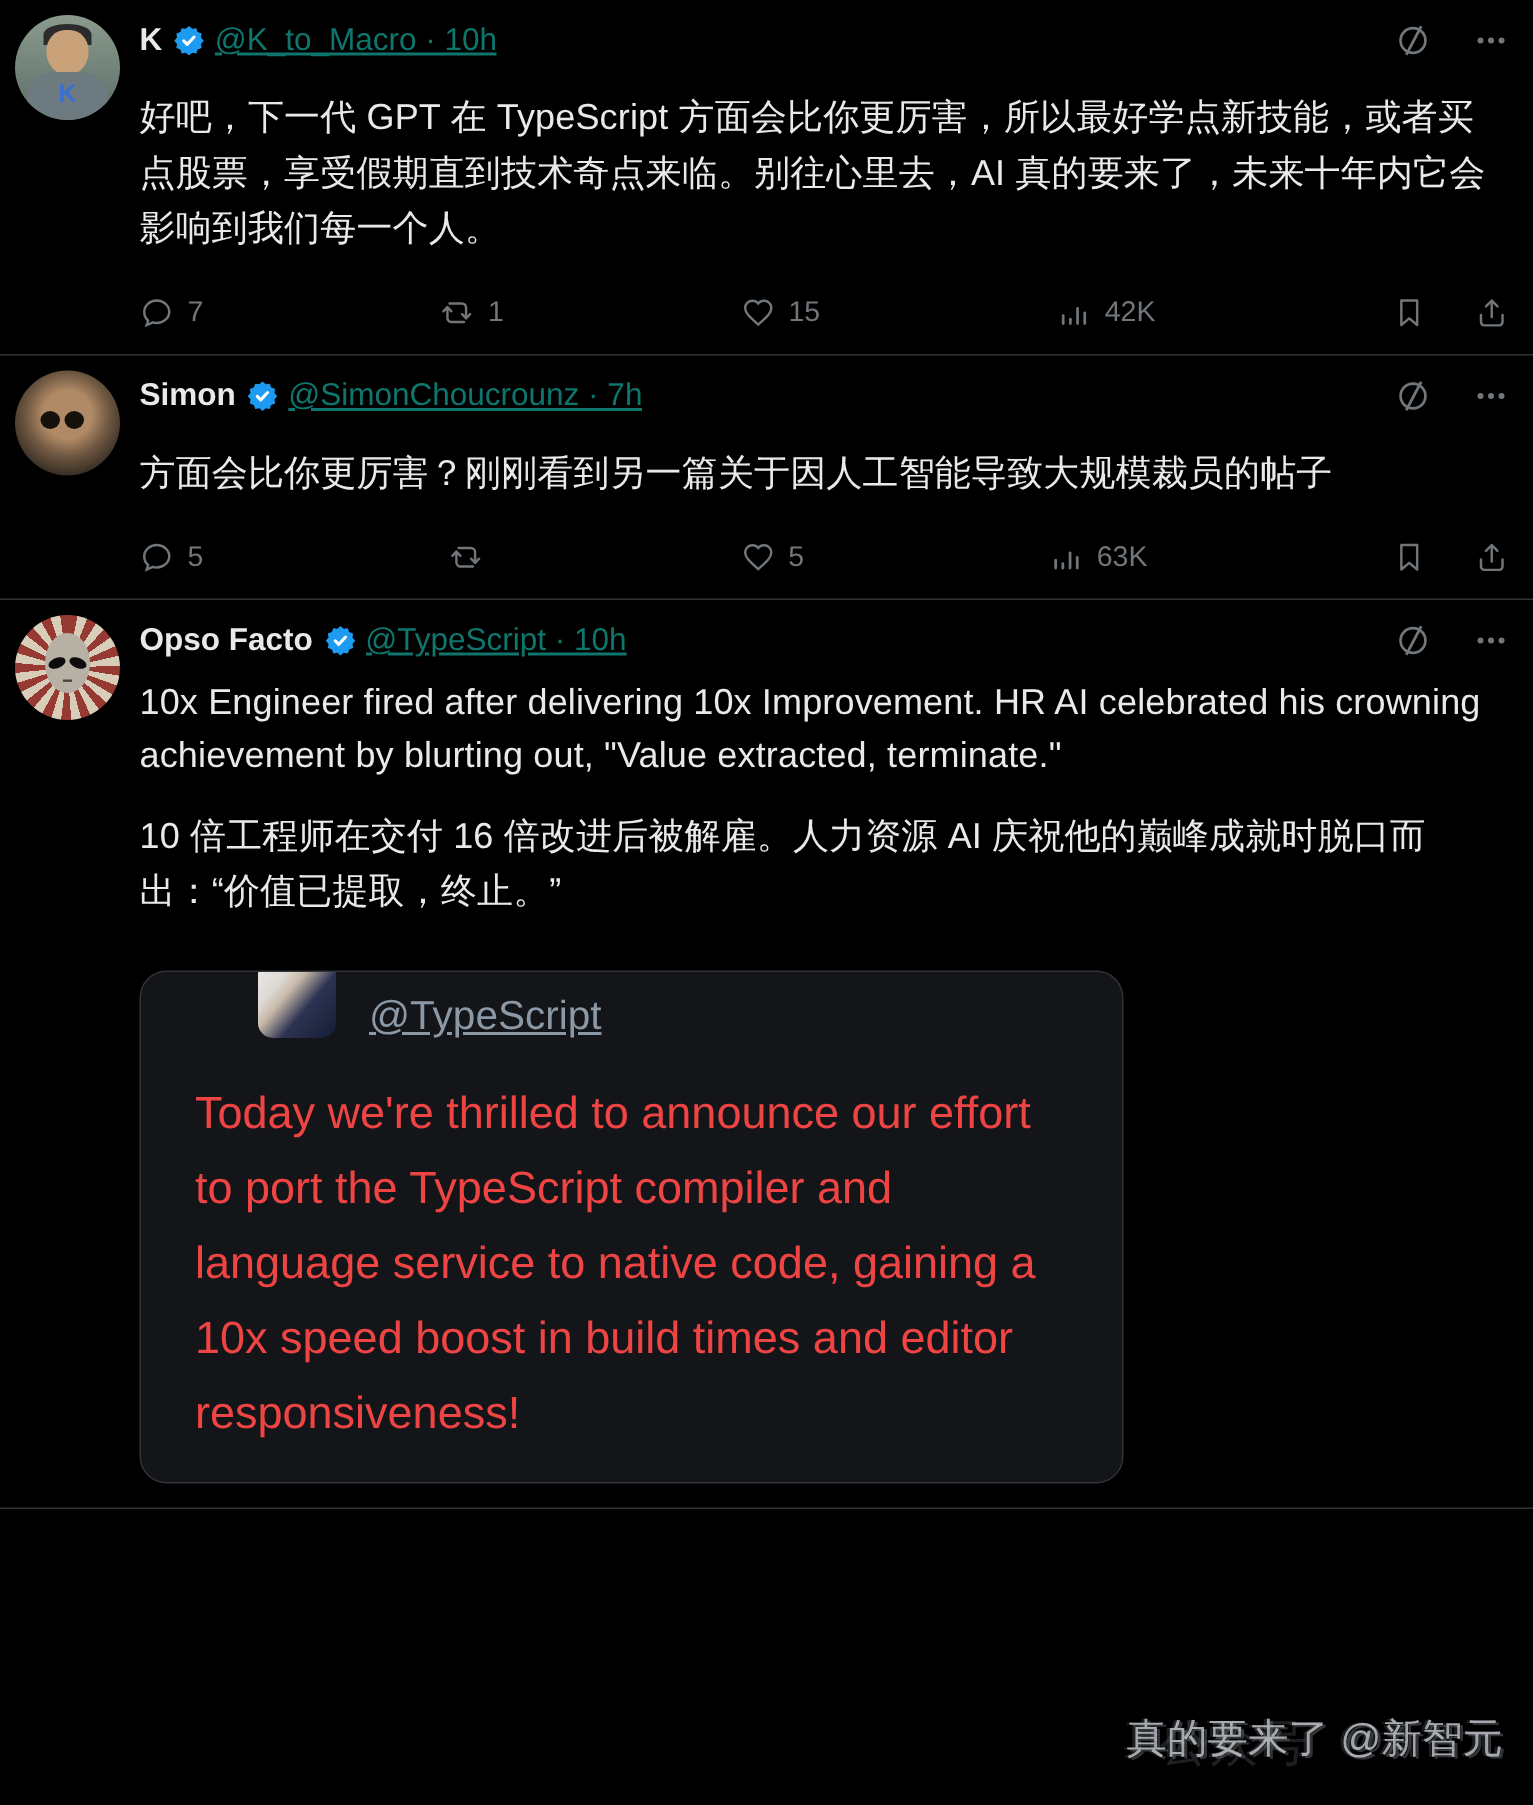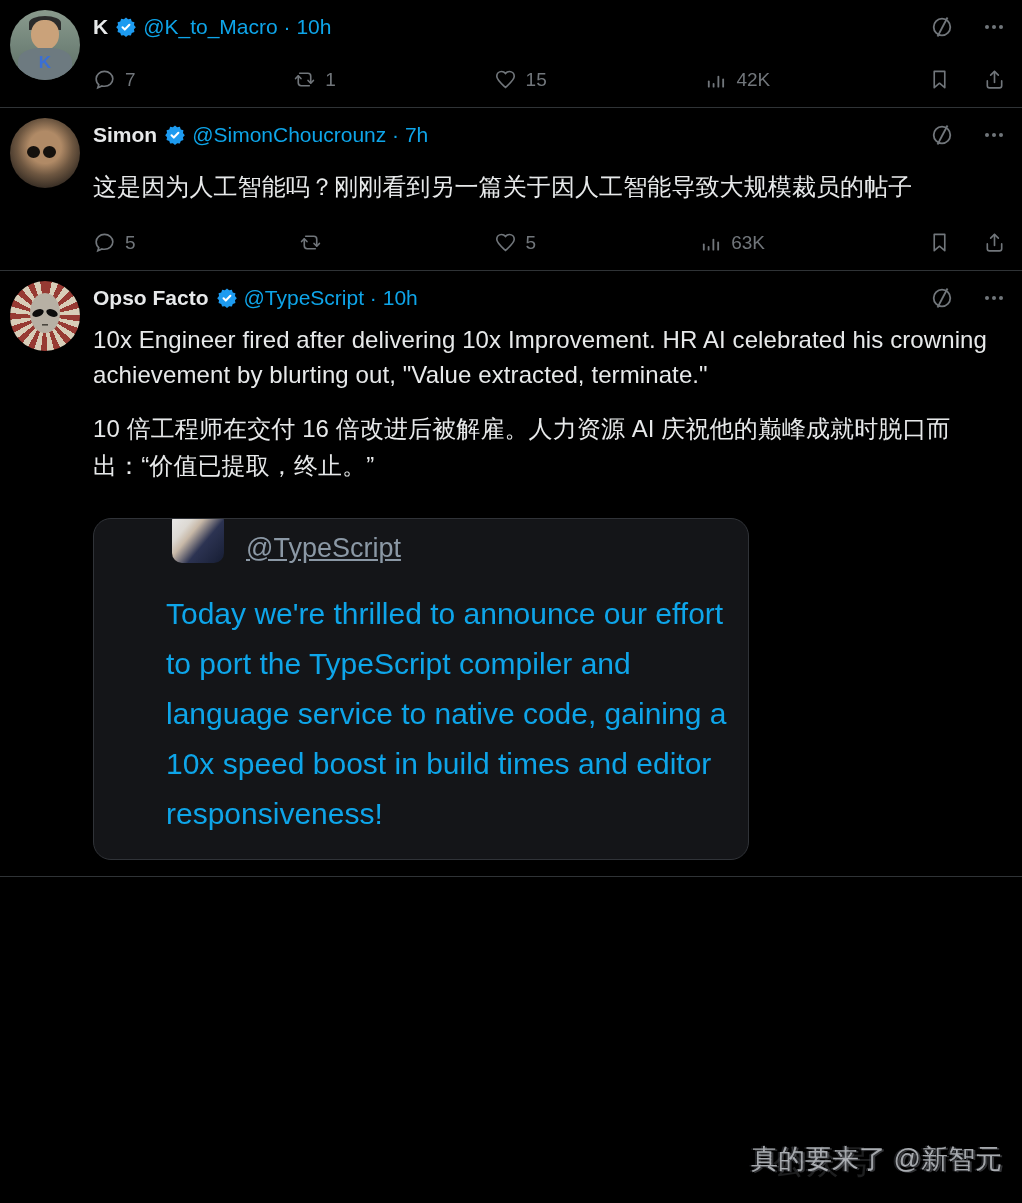--- a/index.html
+++ b/index.html
@@ -28,21 +28,21 @@
   .avatar-k .shirt span { color:#3b6fd4; font-weight:bold; font-size:17px; line-height:30px; }
   .avatar-simon { background:radial-gradient(circle at 50% 42%, #b08a66 0 30%, #6e5741 52%, #332a22 78%, #181410 100%); }
   .avatar-simon .glasses { position:absolute; left:17px; top:26px; width:36px; height:12px; }
   .avatar-simon .glasses i { display:inline-block; width:13px; height:12px; border-radius:50%; background:#15110d; margin-right:3px; }
   .avatar-alien { background:repeating-conic-gradient(#973a33 0deg 11deg, #d8cdb8 11deg 22deg); }
   .avatar-alien svg { position:absolute; left:15px; top:10px; }
   .content-col { flex:1; min-width:0; padding-top:2px; }
   .head-row { display:flex; align-items:center; font-size:21px; line-height:30px; }
   .disp-name { font-weight:bold; color:#e7e9ea; cursor:pointer; }
   .badge { width:22px; height:22px; margin:0 6px 0 7px; flex:0 0 auto; }
-  .handle-time { color:#0ea5e9; white-space:nowrap; overflow:hidden; text-overflow:ellipsis; cursor:pointer; }
+  .handle-time { color:#0f766e; white-space:nowrap; overflow:hidden; text-overflow:ellipsis; cursor:pointer;text-decoration:underline; }
   .head-icons { margin-left:auto; display:flex; align-items:center; gap:28px; color:#71767b; }
   .head-icons .icn { cursor:pointer; display:flex; }
   .body-text { font-size:24px; line-height:35px; color:#e7e9ea; margin-top:9px; letter-spacing:0.1px; }
   .body-zh { font-size:24px; line-height:37px; margin-top:18px; }
   .actions {
     display:flex; align-items:center; justify-content:space-between;
     margin-top:26px; color:#71767b; font-size:19px; max-width:920px;
   }
   .act { display:flex; align-items:center; gap:9px; cursor:pointer; }
   .act svg { flex:0 0 auto; }
@@ -52,21 +52,21 @@
     background:#141518; border:1px solid #303338;
     border-radius:18px; overflow:hidden; cursor:pointer;
     padding:0 4px 20px 4px;
   }
   .qc-head { display:flex; align-items:flex-end; gap:22px; margin:-12px 0 0 42px; height:56px;padding-left:32px; }
   .qc-avatar {
     width:52px; height:52px; border-radius:10px; flex:0 0 auto;
     background:linear-gradient(130deg,#ececee 0%,#ddd9d3 28%,#c8b9a8 40%,#2c3352 62%,#161d33 100%);
   }
   .qc-handle { color:#8b98a5; font-size:27px; text-decoration:underline; line-height:30px; }
-  .qc-text { font-size:30px; line-height:50px; color:#0ea5e9; margin:26px 0 0 68px; width:575px; }
+  .qc-text { font-size:30px; line-height:50px; color:#ef4444; margin:26px 0 0 32px; width:575px; }
   .watermark {
     position:absolute; right:20px; bottom:26px;
     font-size:27px; color:rgba(196,200,205,0.82);
     text-shadow:2px 1px 0 rgba(110,112,120,0.45), -2px 0 0 rgba(70,72,80,0.4);
     pointer-events:none; white-space:nowrap;
   }
   .wm-ghost {
     position:absolute; right:150px; bottom:18px;
     font-size:33px; color:rgba(120,122,128,0.25);
     pointer-events:none; white-space:nowrap;
@@ -100,20 +100,21 @@
           </span>
         <span class="icn">
             <svg width="24" height="24" viewBox="0 0 24 24" fill="#71767b">
               <circle cx="5" cy="12" r="2"></circle>
               <circle cx="12" cy="12" r="2"></circle>
               <circle cx="19" cy="12" r="2"></circle>
             </svg>
           </span>
       </span>
     </div>
+    <p class="body-text body-zh">好吧，下一代 GPT 在 TypeScript 方面会比你更厉害，所以最好学点新技能，或者买点股票，享受假期直到技术奇点来临。别往心里去，AI 真的要来了，未来十年内它会影响到我们每一个人。</p>
     <div class="actions">
       <span class="act">
         <svg width="23" height="23" viewBox="0 0 24 24" fill="none" stroke="#71767b" stroke-width="1.7">
             <path d="M20.7 11.3c0 4.3-3.9 7.8-8.7 7.8-.9 0-1.8-.1-2.6-.4L5 20.6l1-3.2c-1.7-1.4-2.7-3.5-2.7-6.1C3.3 7 7.2 3.5 12 3.5s8.7 3.5 8.7 7.8z"></path>
           </svg>
         <span>7</span>
       </span>
       <span class="act">
         <svg width="23" height="23" viewBox="0 0 24 24" fill="none" stroke="#71767b" stroke-width="1.7" stroke-linecap="round" stroke-linejoin="round">
             <path d="M7 5.5h8.5a3 3 0 0 1 3 3v7"></path>
@@ -179,21 +180,21 @@
           </span>
         <span class="icn">
             <svg width="24" height="24" viewBox="0 0 24 24" fill="#71767b">
               <circle cx="5" cy="12" r="2"></circle>
               <circle cx="12" cy="12" r="2"></circle>
               <circle cx="19" cy="12" r="2"></circle>
             </svg>
           </span>
       </span>
     </div>
-    <p class="body-text body-zh">这是因为人工智能吗？刚刚看到另一篇关于因人工智能导致大规模裁员的帖子</p>
+    <p class="body-text body-zh">方面会比你更厉害？刚刚看到另一篇关于因人工智能导致大规模裁员的帖子</p>
     <div class="actions">
       <span class="act">
         <svg width="23" height="23" viewBox="0 0 24 24" fill="none" stroke="#71767b" stroke-width="1.7">
             <path d="M20.7 11.3c0 4.3-3.9 7.8-8.7 7.8-.9 0-1.8-.1-2.6-.4L5 20.6l1-3.2c-1.7-1.4-2.7-3.5-2.7-6.1C3.3 7 7.2 3.5 12 3.5s8.7 3.5 8.7 7.8z"></path>
           </svg>
         <span>5</span>
       </span>
       <span class="act">
         <svg width="23" height="23" viewBox="0 0 24 24" fill="none" stroke="#71767b" stroke-width="1.7" stroke-linecap="round" stroke-linejoin="round">
             <path d="M7 5.5h8.5a3 3 0 0 1 3 3v7"></path>

